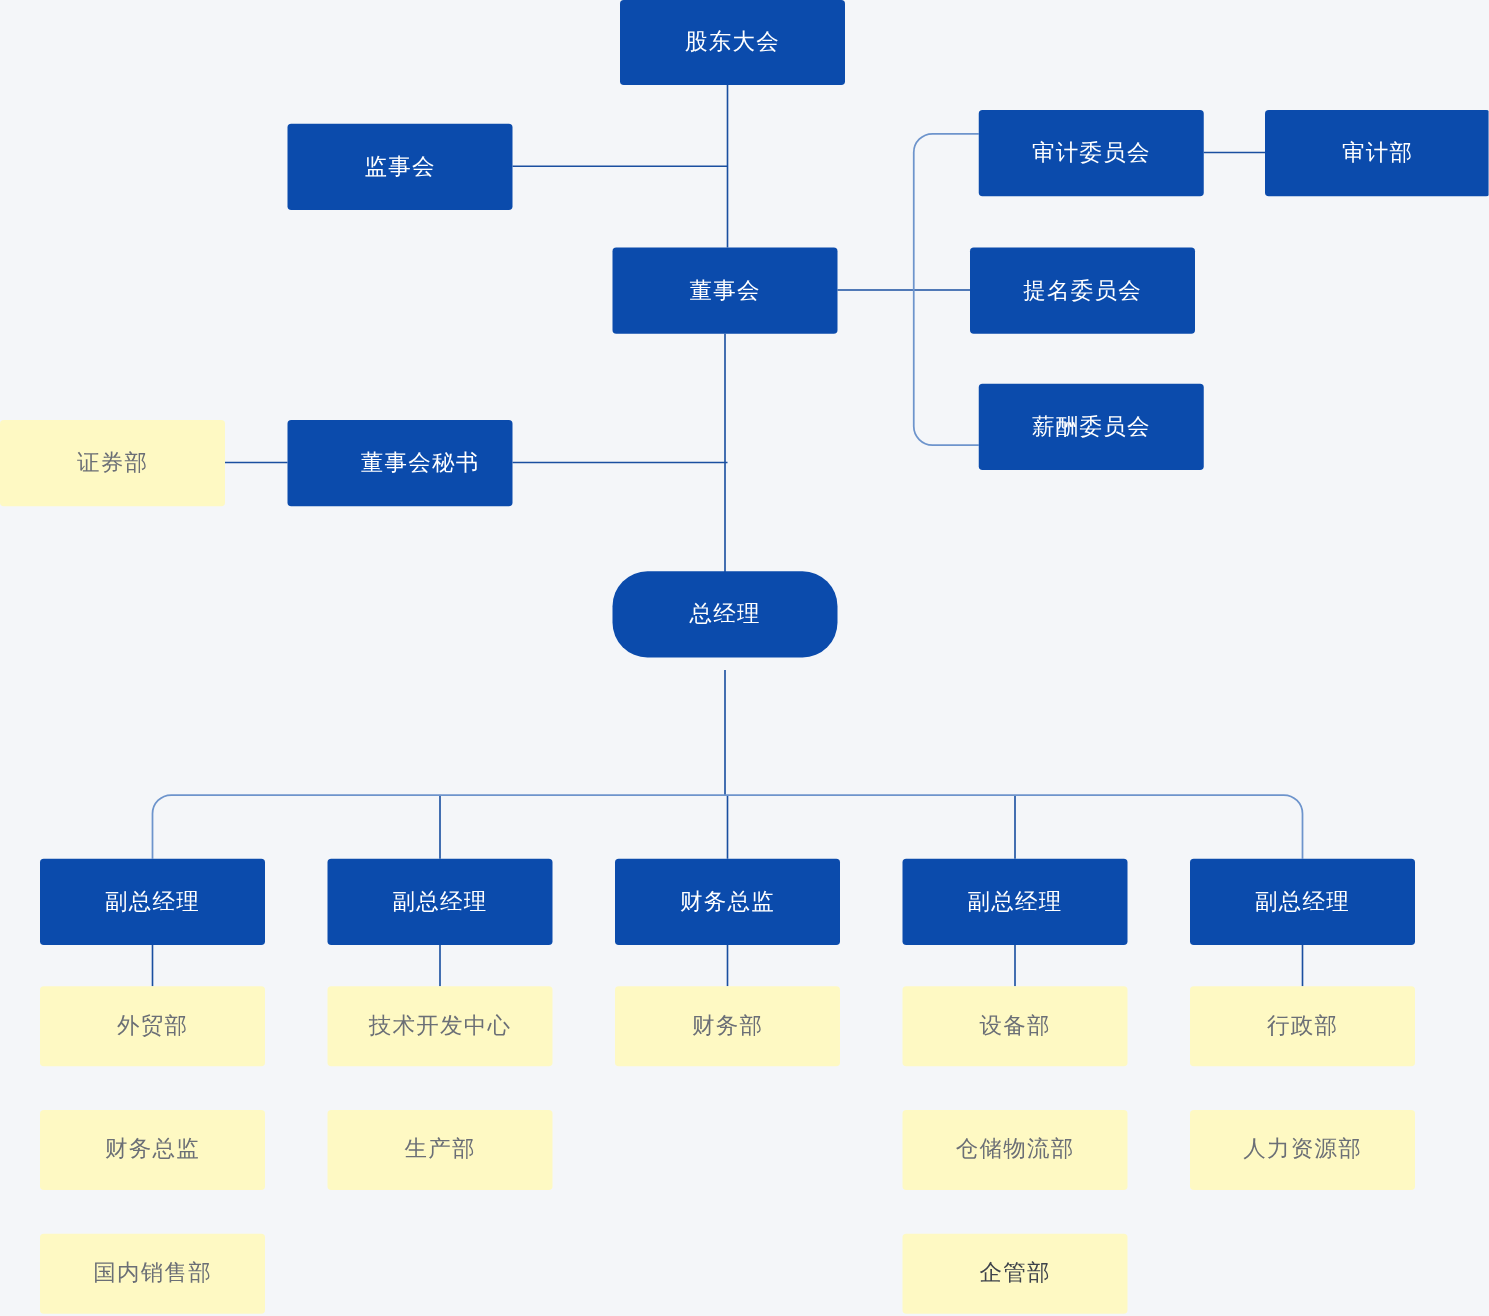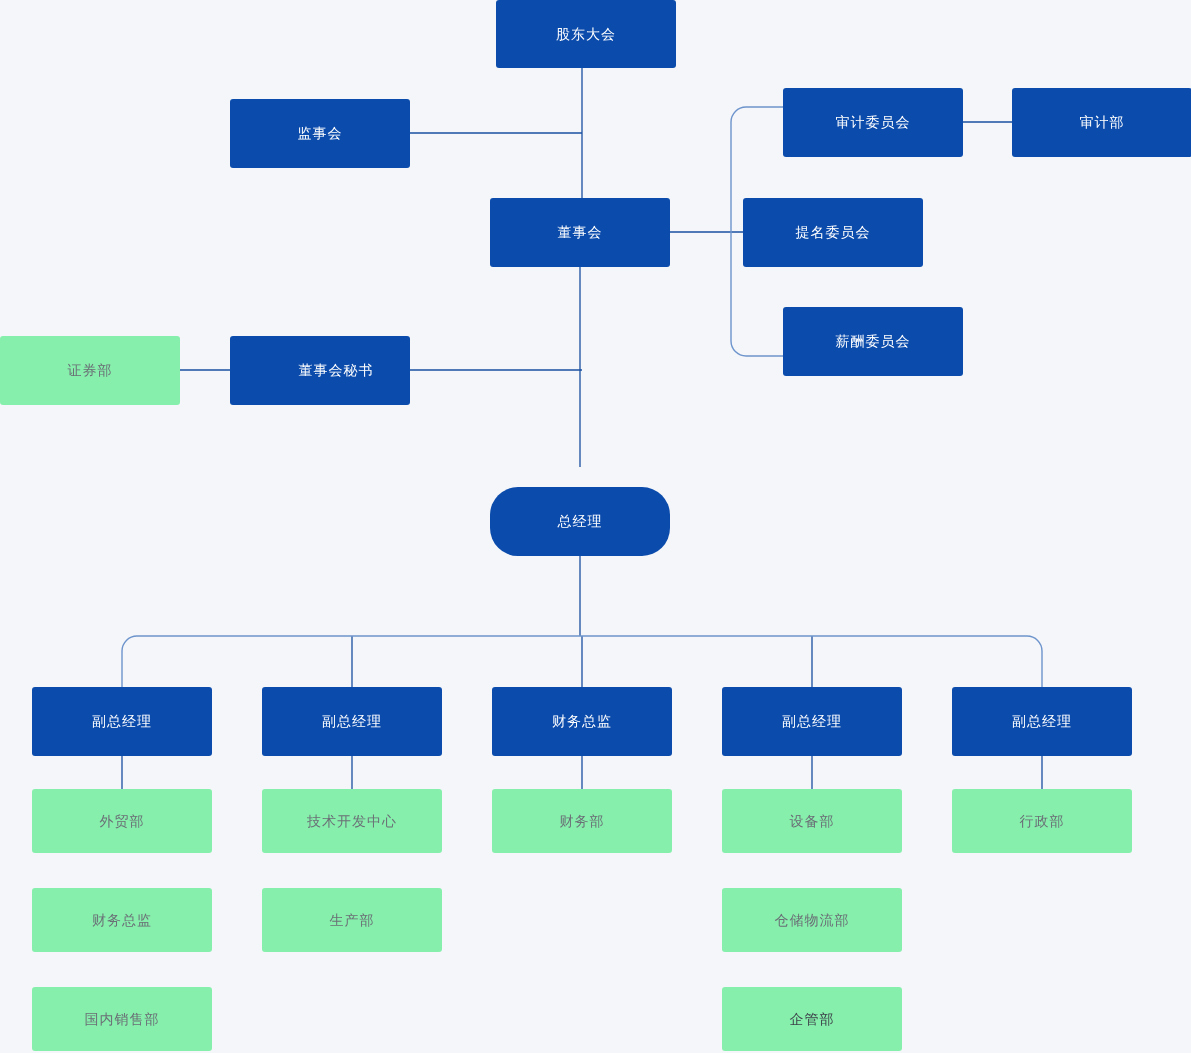--- a/index.html
+++ b/index.html
@@ -18,32 +18,32 @@
     background: #f4f6f9;
     overflow: hidden;
   }
   .node {
     position: absolute;
     box-sizing: border-box;
     display: flex;
     align-items: center;
     justify-content: center;
     border-radius: 3px;
-    font-size: 14px;
+    font-size: 18px;
     letter-spacing: 1px;
     line-height: 1.2;
     white-space: nowrap;
     z-index: 5;
   }
   .node.blue {
     background: #0b4bac;
     color: #ffffff;
   }
   .node.gray {
-    background: #86efac;
+    background: #fef9c3;
     color: #6b6f76;
   }
   .node.gray.dark {
     color: #3e434b;
   }
   .edge-layer {
     position: absolute;
     left: 0;
     top: 0;
     width: 1191px;
@@ -96,33 +96,33 @@
     </div>
   <div class="node blue" style="left: 783px; top: 88px; width: 180px; height: 69px;">
       <span>审计委员会</span>
     </div>
   <div class="node blue" style="left: 1012px; top: 88px; width: 180px; height: 69px;">
       <span>审计部</span>
     </div>
   <div class="node blue" style="left: 490px; top: 198px; width: 180px; height: 69px;">
       <span>董事会</span>
     </div>
-  <div class="node blue" style="left: 743px; top: 198px; width: 180px; height: 69px; text-align: center;">
+  <div class="node blue" style="left: 776px; top: 198px; width: 180px; height: 69px; text-align: center;">
       <span>提名委员会</span>
     </div>
   <div class="node blue" style="left: 783px; top: 307px; width: 180px; height: 69px;">
       <span>薪酬委员会</span>
     </div>
   <div class="node gray" style="left: 0px; top: 336px; width: 180px; height: 69px;">
       <span>证券部</span>
     </div>
   <div class="node blue" style="left: 230px; top: 336px; width: 180px; height: 69px; padding-left: 32px;">
       <span>董事会秘书</span>
     </div>
-  <div class="node blue" style="left: 490px; top: 487px; width: 180px; height: 69px; border-radius: 28px;">
+  <div class="node blue" style="left: 490px; top: 457px; width: 180px; height: 69px; border-radius: 28px;">
       <span>总经理</span>
     </div>
   <div class="node blue" style="left: 32px; top: 687px; width: 180px; height: 69px;">
       <span>副总经理</span>
     </div>
   <div class="node blue" style="left: 262px; top: 687px; width: 180px; height: 69px;">
       <span>副总经理</span>
     </div>
   <div class="node blue" style="left: 492px; top: 687px; width: 180px; height: 69px;">
       <span>财务总监</span>
@@ -150,20 +150,23 @@
     </div>
   <div class="node gray" style="left: 32px; top: 888px; width: 180px; height: 64px;">
       <span>财务总监</span>
     </div>
   <div class="node gray" style="left: 262px; top: 888px; width: 180px; height: 64px;">
       <span>生产部</span>
     </div>
   <div class="node gray" style="left: 722px; top: 888px; width: 180px; height: 64px;">
       <span>仓储物流部</span>
     </div>
+  <div class="node gray" style="left: 952px; top: 888px; width: 180px; height: 64px;">
+      <span>人力资源部</span>
+    </div>
   <div class="node gray" style="left: 32px; top: 987px; width: 180px; height: 64px;">
       <span>国内销售部</span>
     </div>
   <div class="node gray dark" style="left: 722px; top: 987px; width: 180px; height: 64px;">
       <span>企管部</span>
     </div>
 
 </div>
 
 </body></html>

